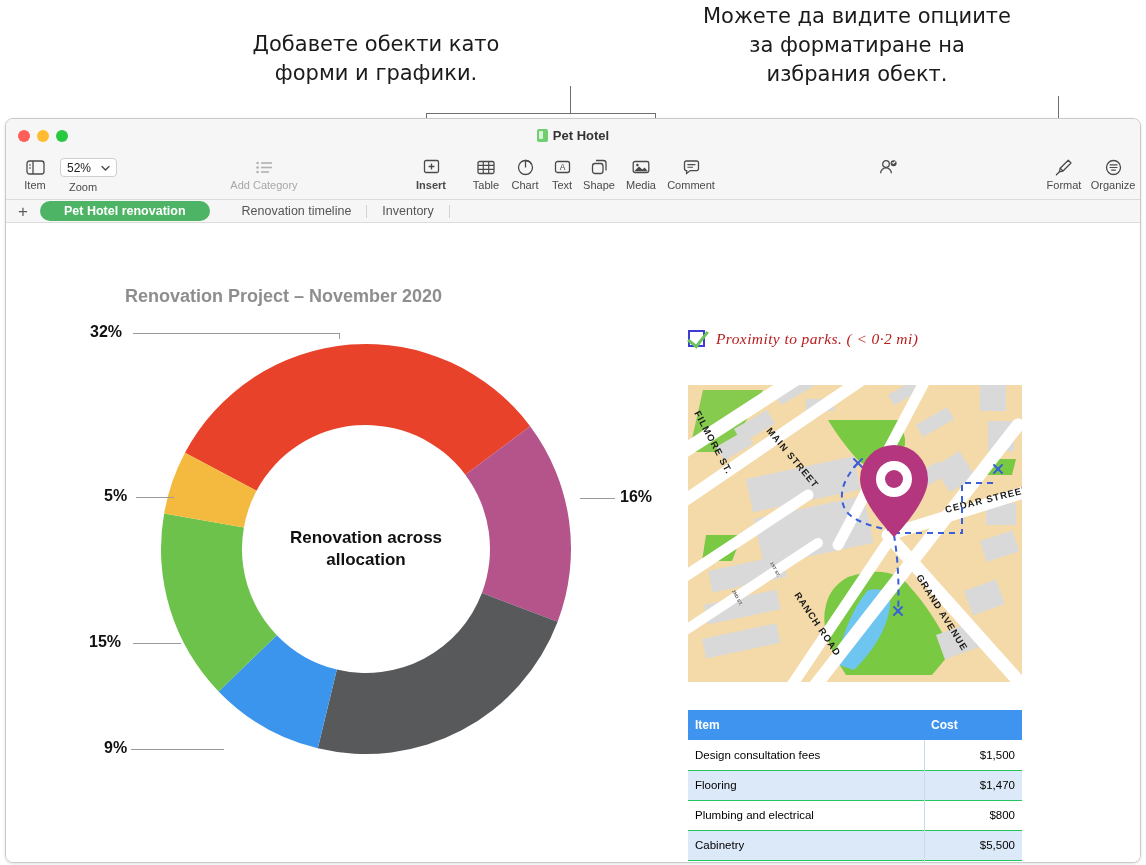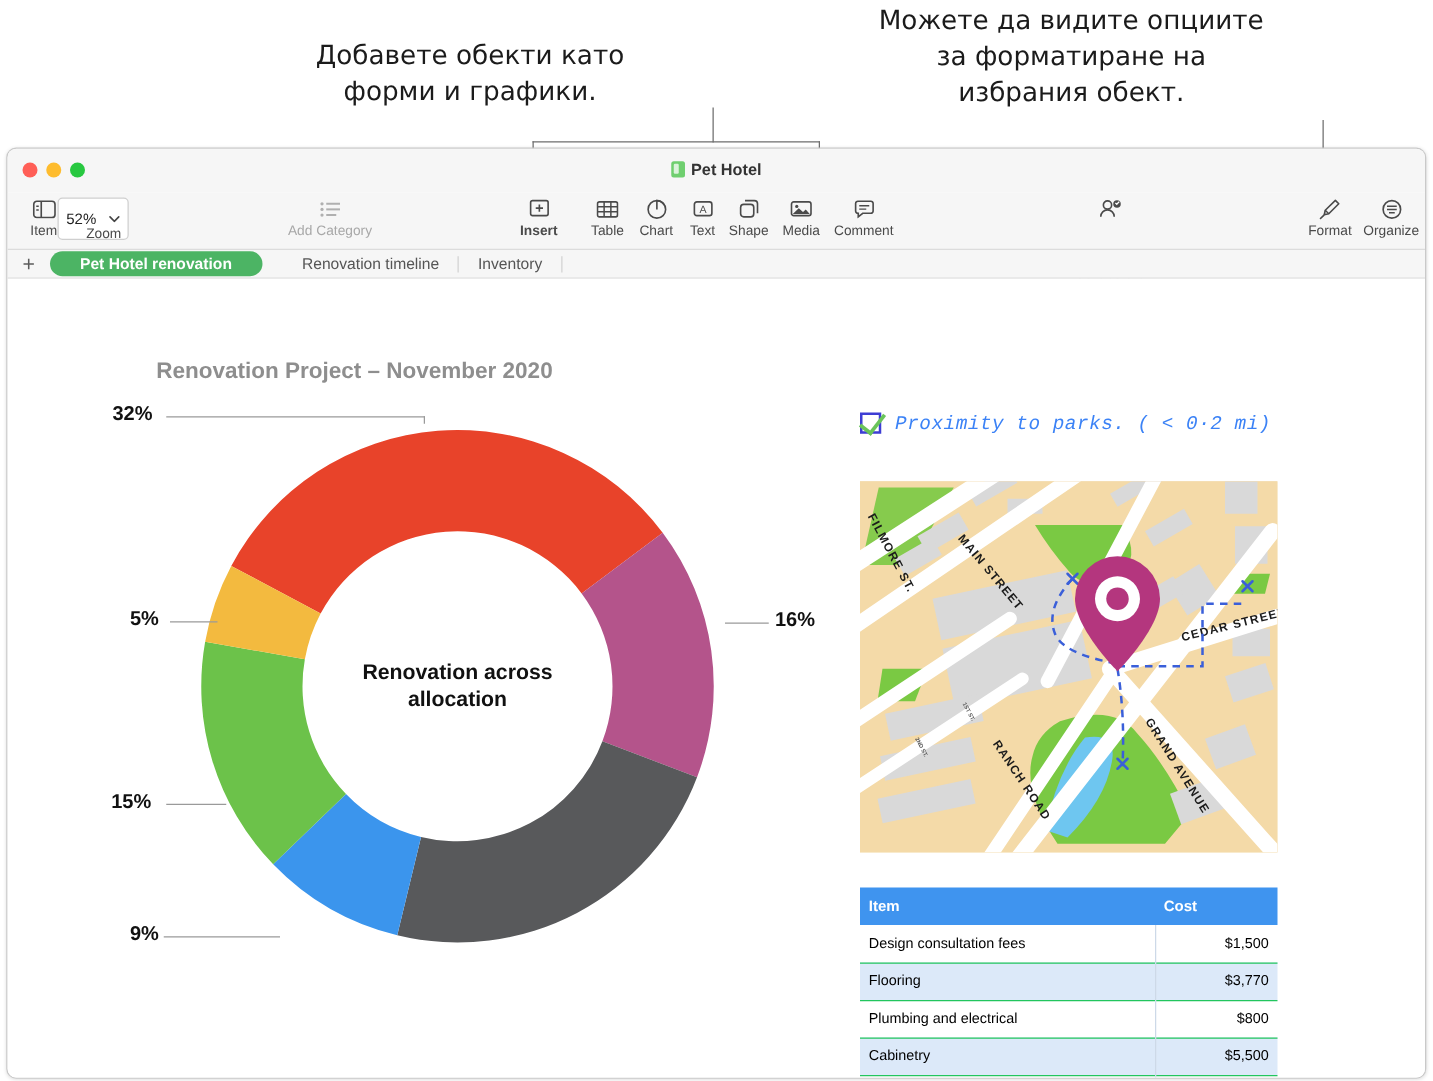--- a/index.html
+++ b/index.html
@@ -71,22 +71,22 @@
     position: absolute; top: 2px;
     display: flex; flex-direction: column; align-items: center;
     width: 58px; font-size: 11px; color: #4a4a4a;
   }
   .tbitem .gl { height: 22px; display:flex; align-items:center; justify-content:center; }
   .tbitem .lbl { margin-top: 1px; }
   .tb-dim .lbl, .tb-dim .gl { color: #a8a8a8; }
   svg { display:block; }
 
   #zoom-pill {
-    position: absolute; left: 40px; top: 4px;
-    height: 34px; padding: 0 6px;
+    position: absolute; left: 54px; top: 4px;
+    height: 19px; padding: 0 6px;
     border: 1px solid #cfcfcf; border-radius: 4px;
     background: #fff; font-size: 12px; color: #222;
     display: flex; align-items: center; gap: 10px;
   }
   #zoom-lbl { position:absolute; left: 47px; top: 27px; width: 60px; text-align:center;
               font-size: 11px; color:#4a4a4a; }
 
   
   #tabbar {
     position: relative; height: 23px;
@@ -135,21 +135,21 @@
   #checklist { position: absolute; left: 682px; top: 104px; width: 350px; }
   .chk-row { display: flex; align-items: center; height: 23px; }
   .chk-box { position: relative; width: 17px; height: 17px; border: 2px solid #3d3dd4;
              flex: none; margin-right: 11px; }
   .chk-box::after {
     content: ""; position: absolute; left: 2px; top: -5px;
     width: 9px; height: 17px;
     border-right: 3px solid #6ac45a; border-bottom: 3px solid #6ac45a;
     transform: rotate(38deg);
   }
-  .chk-txt { color: #3b82f6; font-size: 15.5px; font-family: Liberation Mono, monospace;
+  .chk-txt { color: #b91c1c; font-size: 15.5px; font-family: Liberation Serif, serif;
              font-style: italic; letter-spacing: .4px; }
 
   
   #map { position: absolute; left: 682px; top: 162px; width: 334px; height: 297px;
          overflow: hidden; background: #f2d9a6; }
 
   
   #tbl { position: absolute; left: 682px; top: 487px; width: 334px;
          border-collapse: collapse; font-size: 11.5px; }
   #tbl th, #tbl td { padding: 5px 7px; height: 30px; vertical-align: middle; }
@@ -474,21 +474,21 @@
             <th style="width:98px">Cost</th>
           </tr>
         </thead>
         <tbody>
           <tr>
             <td class="sep">Design consultation fees</td>
             <td class="num">$1,500</td>
           </tr>
           <tr class="alt">
             <td class="sep">Flooring</td>
-            <td class="num">$3,770</td>
+            <td class="num">$1,470</td>
           </tr>
           <tr>
             <td class="sep">Plumbing and electrical</td>
             <td class="num">$800</td>
           </tr>
           <tr class="alt">
             <td class="sep">Cabinetry</td>
             <td class="num">$5,500</td>
           </tr>
           <tr>

